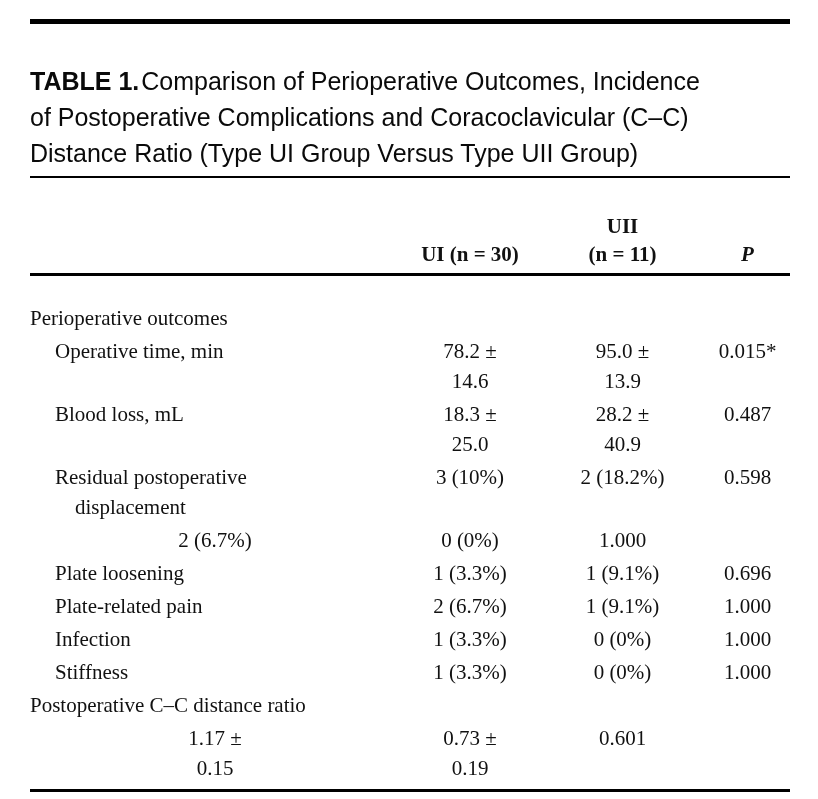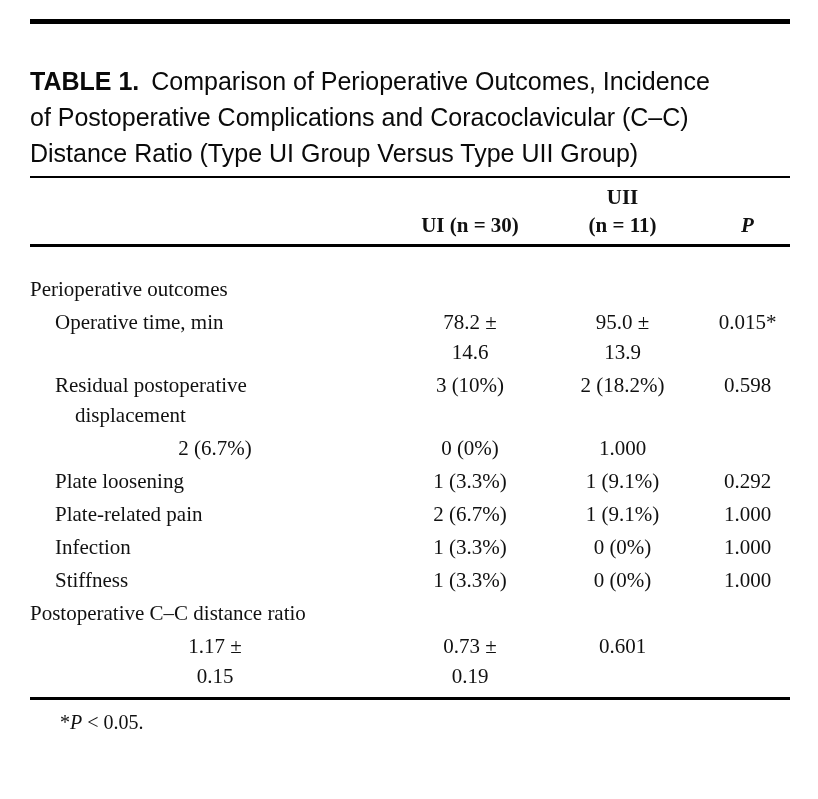--- a/index.html
+++ b/index.html
@@ -19,32 +19,32 @@
   .rule-med   { height: 3px; }
 
   
   .title {
     font-family: "Liberation Sans", sans-serif;
     font-size: 25px; line-height: 36px;
     color: #0a0a0a;
     padding: 3px 0 5px 0;
     white-space: pre-line;
   }
-  .title-label { font-weight: bold; margin-right: 12px; }
+  .title-label { font-weight: bold; margin-right: 2px; }
 
   
   .header-grid {
     display: grid;
     grid-template-columns: 370px 140px 165px 85px;
     align-items: end;
     font-size: 21px; line-height: 28px;
     font-weight: bold;
     padding: 5px 0 5px 0;
   }
-  .header-grid .hcell { text-align: center; white-space: pre-line; }
+  .header-grid .hcell { text-align: center; white-space: pre-line; margin-top: 29px; }
   .p-head { font-style: italic; }
 
   
   .tbody { padding: 7px 0 3px 0; margin-top: 20px; }
   .row {
     display: grid;
     grid-template-columns: 370px 140px 165px 85px;
     align-items: start;
     font-size: 21px; line-height: 30px;
     margin-bottom: 3px;
@@ -97,41 +97,49 @@
 
   <div class="row">
     <div class="cell-label item">Operative time, min</div>
     <div class="val cell-ui">78.2 ±
 14.6</div>
     <div class="val cell-uii">95.0 ±
 13.9</div>
     <div class="val cell-p">0.015*</div>
   </div>
 
+  <div class="row">
+    <div class="cell-label item">Blood loss, mL</div>
+    <div class="val cell-ui">18.3 ±
+25.0</div>
+    <div class="val cell-uii">28.2 ±
+40.9</div>
+    <div class="val cell-p">0.487</div>
+  </div>
 
   <div class="row">
     <div class="cell-label item">Residual postoperative
 displacement</div>
     <div class="val cell-ui">3 (10%)</div>
     <div class="val cell-uii">2 (18.2%)</div>
     <div class="val cell-p">0.598</div>
   </div>
 
 
   <div class="row">
     <div class="val cell-ui">2 (6.7%)</div>
     <div class="val cell-uii">0 (0%)</div>
     <div class="val cell-p">1.000</div>
   </div>
 
   <div class="row">
     <div class="cell-label item">Plate loosening</div>
     <div class="val cell-ui">1 (3.3%)</div>
     <div class="val cell-uii">1 (9.1%)</div>
-    <div class="val cell-p">0.292</div>
+    <div class="val cell-p">0.696</div>
   </div>
 
   <div class="row">
     <div class="cell-label item">Plate-related pain</div>
     <div class="val cell-ui">2 (6.7%)</div>
     <div class="val cell-uii">1 (9.1%)</div>
     <div class="val cell-p">1.000</div>
   </div>
 
   <div class="row">

